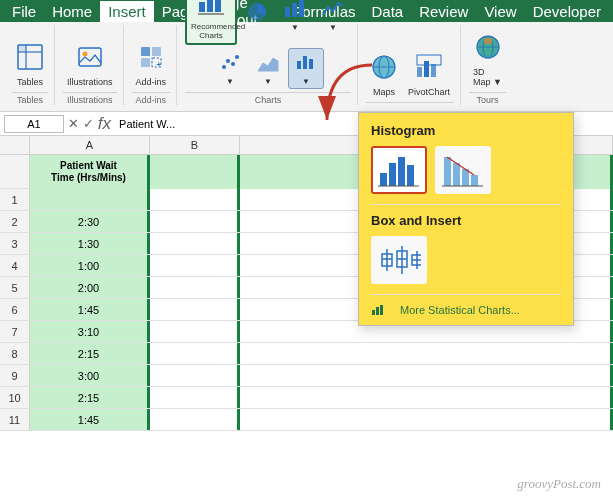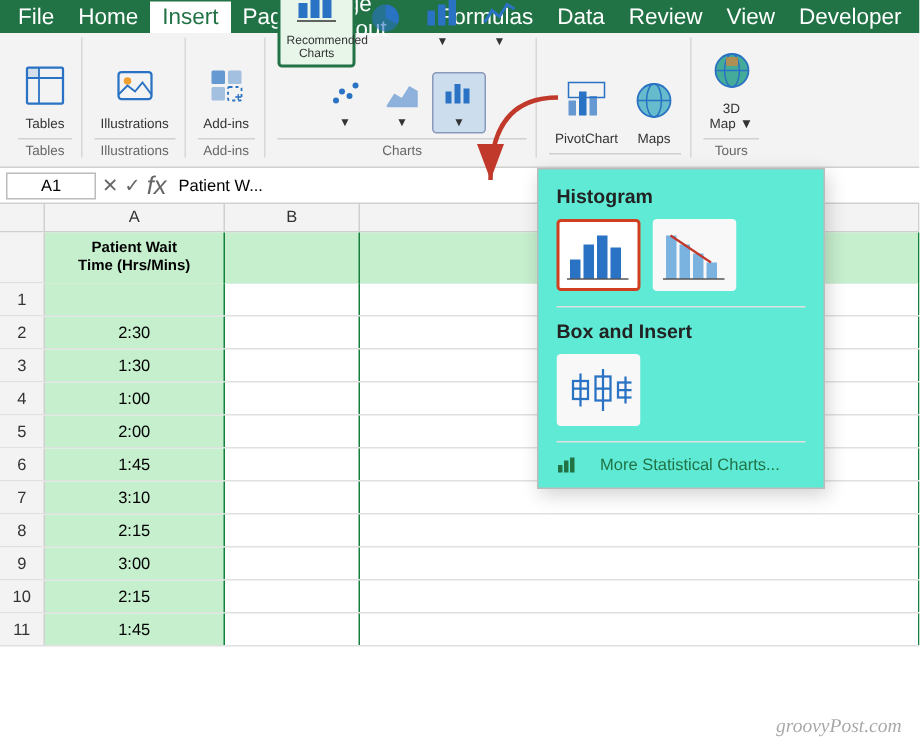--- a/index.html
+++ b/index.html
@@ -58,21 +58,21 @@
     .ribbon-btn {
       display: flex;
       flex-direction: column;
       align-items: center;
       cursor: pointer;
       padding: 2px 4px;
       border-radius: 2px;
       min-width: 36px;
     }
     .ribbon-btn .icon { font-size: 22px; color: #444; line-height: 1; }
-    .ribbon-btn .label { font-size: 9px; color: #333; text-align: center; margin-top: 2px; }
+    .ribbon-btn .label { font-size: 9px; color: #333; margin-top: 2px; }
     .ribbon-btn-row {
       display: flex;
       align-items: center;
       gap: 2px;
     }
 
     
     .rec-charts-btn {
       border: 2px solid #217346;
       border-radius: 3px;
@@ -152,21 +152,21 @@
       width: 30px;
       min-width: 30px;
       background: #f3f3f3;
       border-right: 1px solid #d0d0d0;
       text-align: center;
       line-height: 22px;
       font-size: 11px;
       color: #333;
     }
     .cell {
-      border-right: 1px solid #15803d;
+      border-right: 3px solid #15803d;
       line-height: 22px;
       padding: 0 4px;
       font-size: 11px;
       overflow: hidden;
     }
     .cell.col-a { width: 120px; }
     .cell.col-b { width: 90px; }
     .cell.col-c { width: 90px; flex: 1; }
     .cell.selected { background: #c6efce; }
     .cell.header-cell {
@@ -180,22 +180,22 @@
       justify-content: center;
       font-size: 10px;
     }
     .cell.num-right { text-align: center; }
 
     
     .dropdown-popup {
       position: absolute;
       top: 112px;
       left: 358px;
-      width: 192px;
-      background: #5eead4;
+      width: 216px;
+      background: #fde047;
       border: 1px solid #bbb;
       box-shadow: 2px 4px 12px rgba(0,0,0,0.18);
       z-index: 100;
       padding: 10px 12px 8px 12px;
     }
     .popup-section-title {
       font-size: 13px;
       font-weight: 600;
       color: #222;
       margin-bottom: 8px;
@@ -397,37 +397,37 @@
       </div>
     </div>
     <div class="ribbon-group-label">Charts</div>
   </div>
 
   <div class="ribbon-group">
     <div class="ribbon-btn-row">
       <div class="ribbon-btn">
         <span class="icon">
           <svg width="28" height="28" viewBox="0 0 28 28">
+            <ellipse cx="14" cy="14" rx="11" ry="11" fill="#6bc" stroke="#2a72c3" stroke-width="1.2"></ellipse>
+            <ellipse cx="14" cy="14" rx="5" ry="11" fill="none" stroke="#2a72c3" stroke-width="1"></ellipse>
+            <line x1="3" y1="14" x2="25" y2="14" stroke="#2a72c3" stroke-width="0.9"></line>
+          </svg>
+        </span>
+        <span class="label">Maps</span>
+      </div>
+      <div class="ribbon-btn">
+        <span class="icon">
+          <svg width="28" height="28" viewBox="0 0 28 28">
             <rect x="2" y="14" width="5" height="10" fill="#2a72c3" opacity="0.7"></rect>
             <rect x="9" y="8" width="5" height="16" fill="#2a72c3"></rect>
             <rect x="16" y="11" width="5" height="13" fill="#2a72c3" opacity="0.7"></rect>
             <rect x="2" y="2" width="24" height="10" fill="none" stroke="#2a72c3" stroke-width="1"></rect>
           </svg>
         </span>
         <span class="label">PivotChart</span>
-      </div>
-      <div class="ribbon-btn">
-        <span class="icon">
-          <svg width="28" height="28" viewBox="0 0 28 28">
-            <ellipse cx="14" cy="14" rx="11" ry="11" fill="#6bc" stroke="#2a72c3" stroke-width="1.2"></ellipse>
-            <ellipse cx="14" cy="14" rx="5" ry="11" fill="none" stroke="#2a72c3" stroke-width="1"></ellipse>
-            <line x1="3" y1="14" x2="25" y2="14" stroke="#2a72c3" stroke-width="0.9"></line>
-          </svg>
-        </span>
-        <span class="label">Maps</span>
       </div>
     </div>
     <div class="ribbon-group-label"></div>
   </div>
 
   <div class="ribbon-group">
     <div class="ribbon-btn">
       <span class="icon">
         <svg width="28" height="28" viewBox="0 0 28 28">
           <ellipse cx="14" cy="14" rx="11" ry="11" fill="#4a9" stroke="#2a72c3" stroke-width="1.2"></ellipse>

